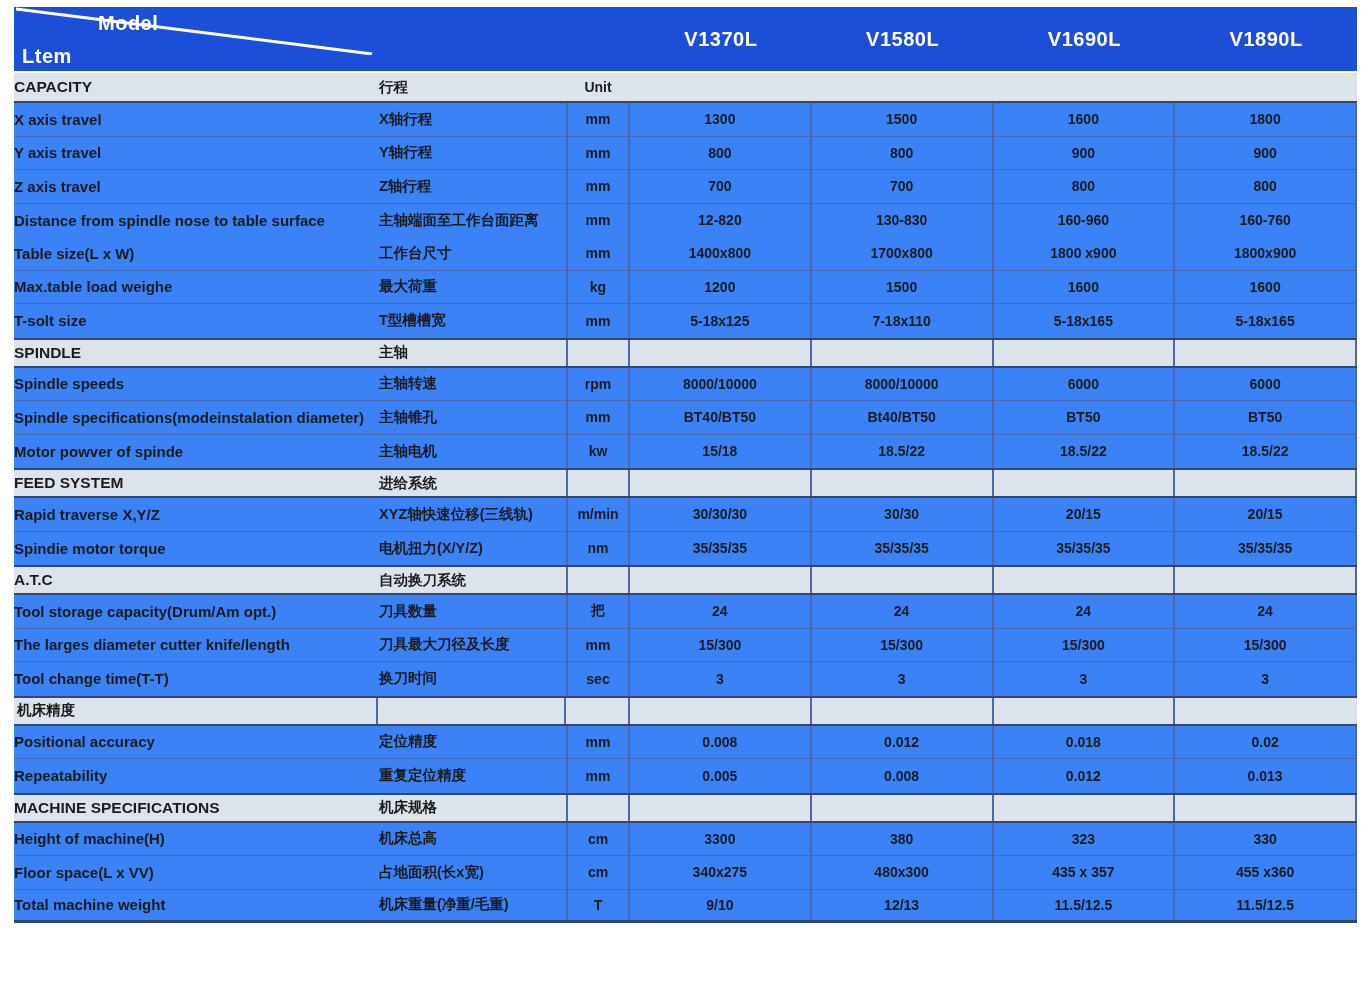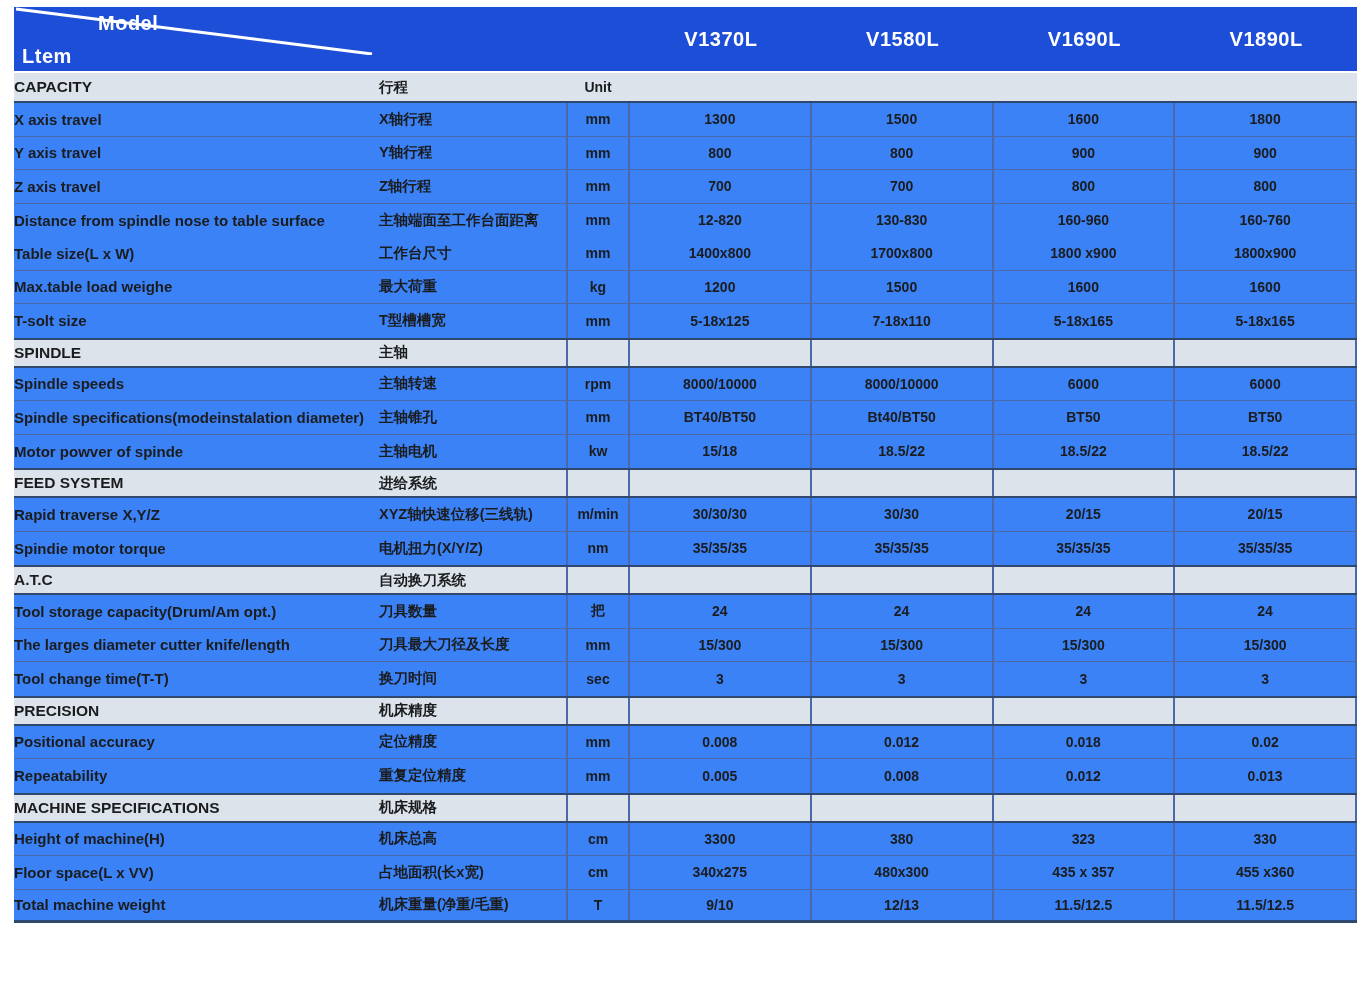--- a/index.html
+++ b/index.html
@@ -268,21 +268,20 @@
       <div class="row data-row sec-last">
         <div class="cell c-en">Tool change time(T-T)</div>
         <div class="cell c-zh">换刀时间</div>
         <div class="cell c-unit">sec</div>
         <div class="cell c-val">3</div>
         <div class="cell c-val">3</div>
         <div class="cell c-val">3</div>
         <div class="cell c-val">3</div>
       </div>
       <div class="row sec-row">
-        <div class="cell c-en">PRECISION</div>
         <div class="cell c-zh">机床精度</div>
         <div class="cell c-unit u"></div>
         <div class="cell c-val v"></div>
         <div class="cell c-val v"></div>
         <div class="cell c-val v"></div>
         <div class="cell c-val v"></div>
       </div>
       <div class="row data-row">
         <div class="cell c-en">Positional accuracy</div>
         <div class="cell c-zh">定位精度</div>

